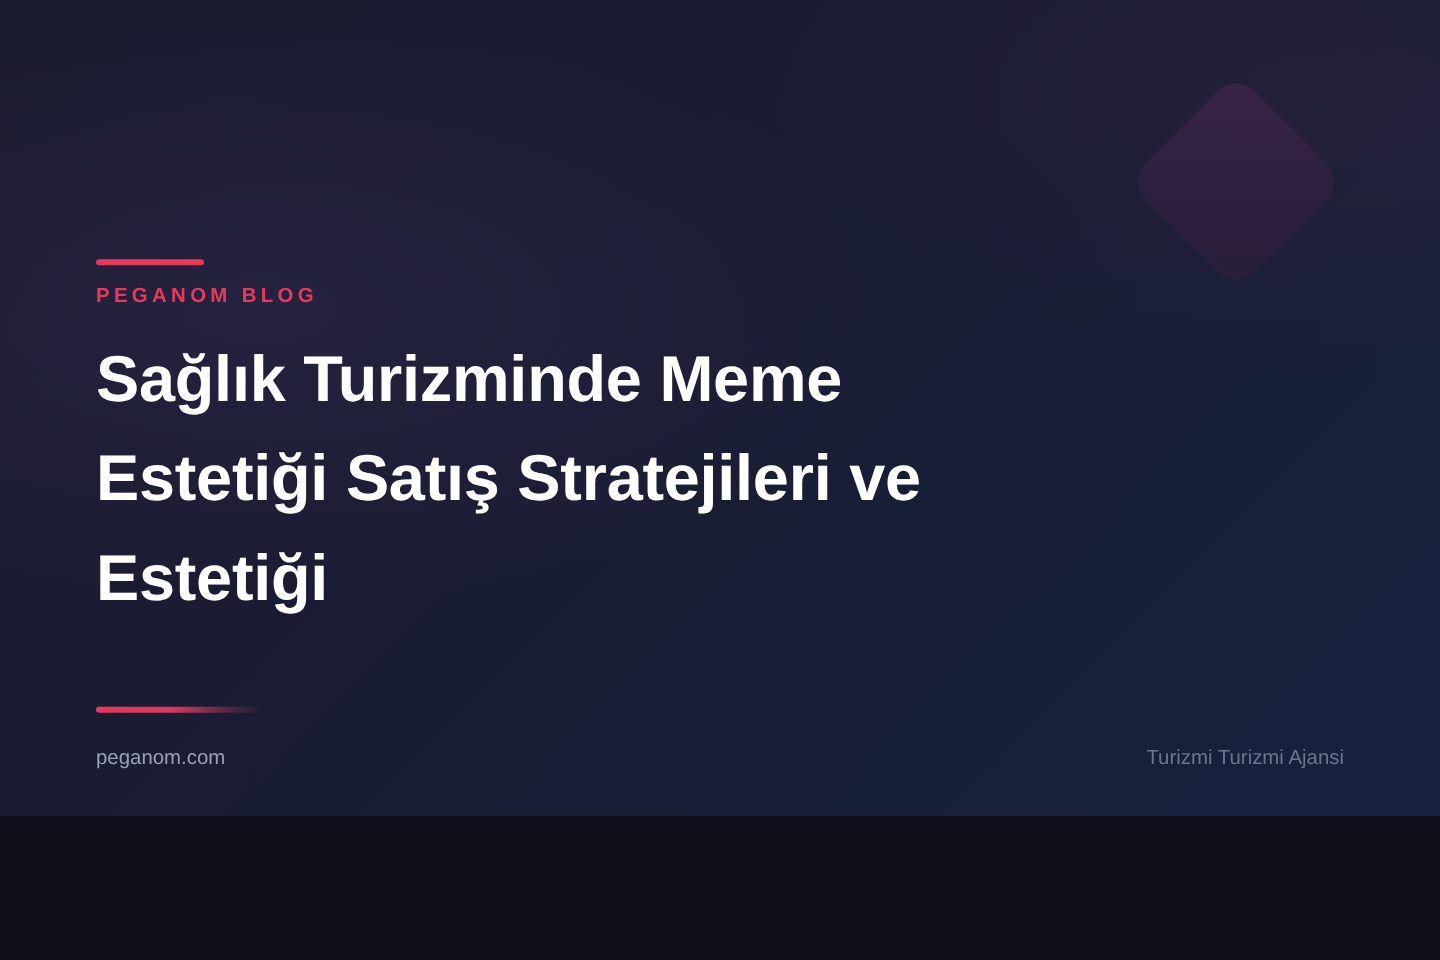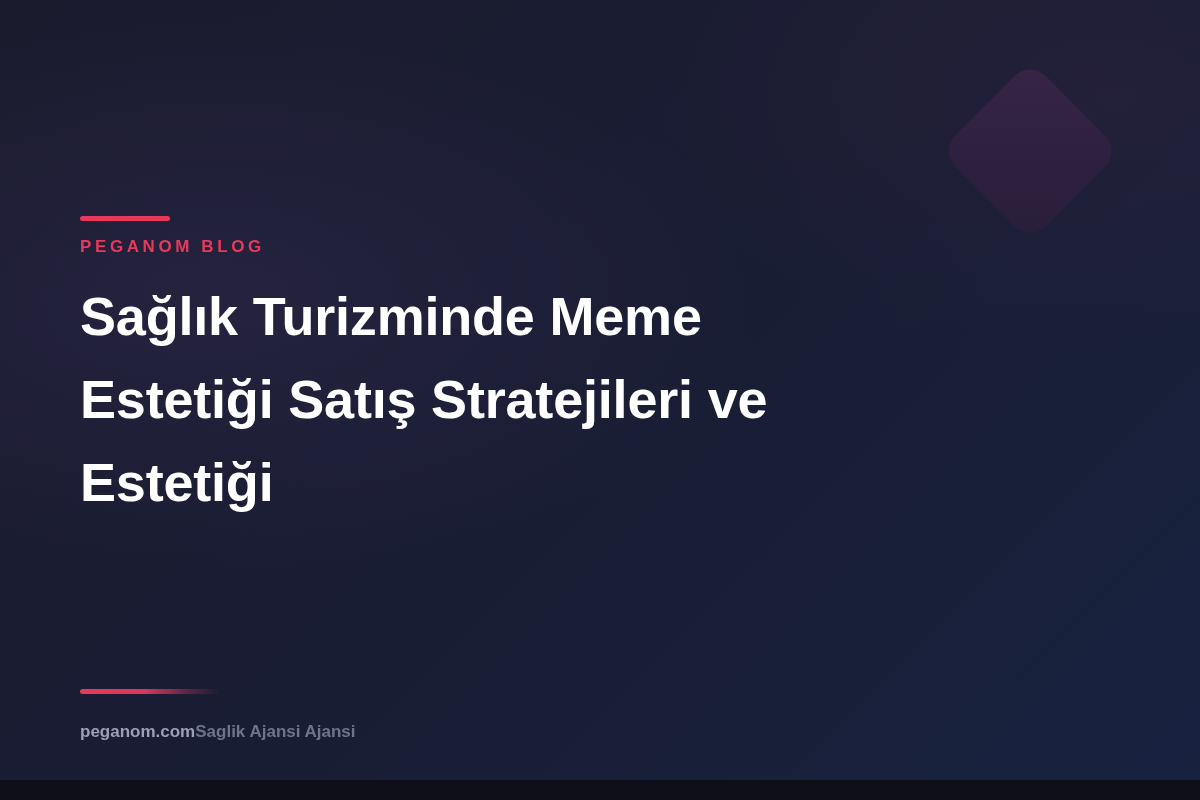--- a/index.html
+++ b/index.html
@@ -5,21 +5,21 @@
 <style>
   html, body {
     margin: 0;
     padding: 0;
     background: #0e0e18;
   }
 
   .card {
     position: relative;
     width: 1200px;
-    height: 780px;
+    height: 680px;
     overflow: hidden;
     font-family: "Liberation Sans", "DejaVu Sans", sans-serif;
     background:
       linear-gradient(135deg,
         #1b1b2e 0%,
         #1a1c31 28%,
         #191d33 50%,
         #181f38 72%,
         #17213f 100%);
     -webkit-font-smoothing: antialiased;
@@ -105,22 +105,21 @@
       #e8395c 0%,
       #d8395e 45%,
       rgba(160, 50, 90, 0.45) 78%,
       rgba(120, 50, 90, 0.0) 100%);
     margin-bottom: 28px;
   }
 
   .footer-row {
     display: flex;
     align-items: baseline;
-    justify-content: flex-start;
-    font-weight: bold;
+    justify-content: space-between;
   }
 
   .footer-left {
     color: #9ba0b5;
     font-size: 17px;
     line-height: 1.2;
   }
 
   .footer-right {
     color: #6e748c;
@@ -140,17 +139,17 @@
   <div class="content">
     <div class="eyebrow-bar"></div>
     <span class="eyebrow">PEGANOM BLOG</span>
     <h1 class="headline">Sağlık Turizminde Meme Estetiği Satış Stratejileri ve Estetiği</h1>
   </div>
 
   <div class="footer">
     <div class="footer-bar"></div>
     <div class="footer-row">
       <span class="footer-left">peganom.com</span>
-      <span class="footer-right">Saglik Ajansi Ajansi</span>
+      <span class="footer-right">Turizmi Turizmi Ajansi</span>
     </div>
   </div>
 
 </div>
 
 </body></html>

